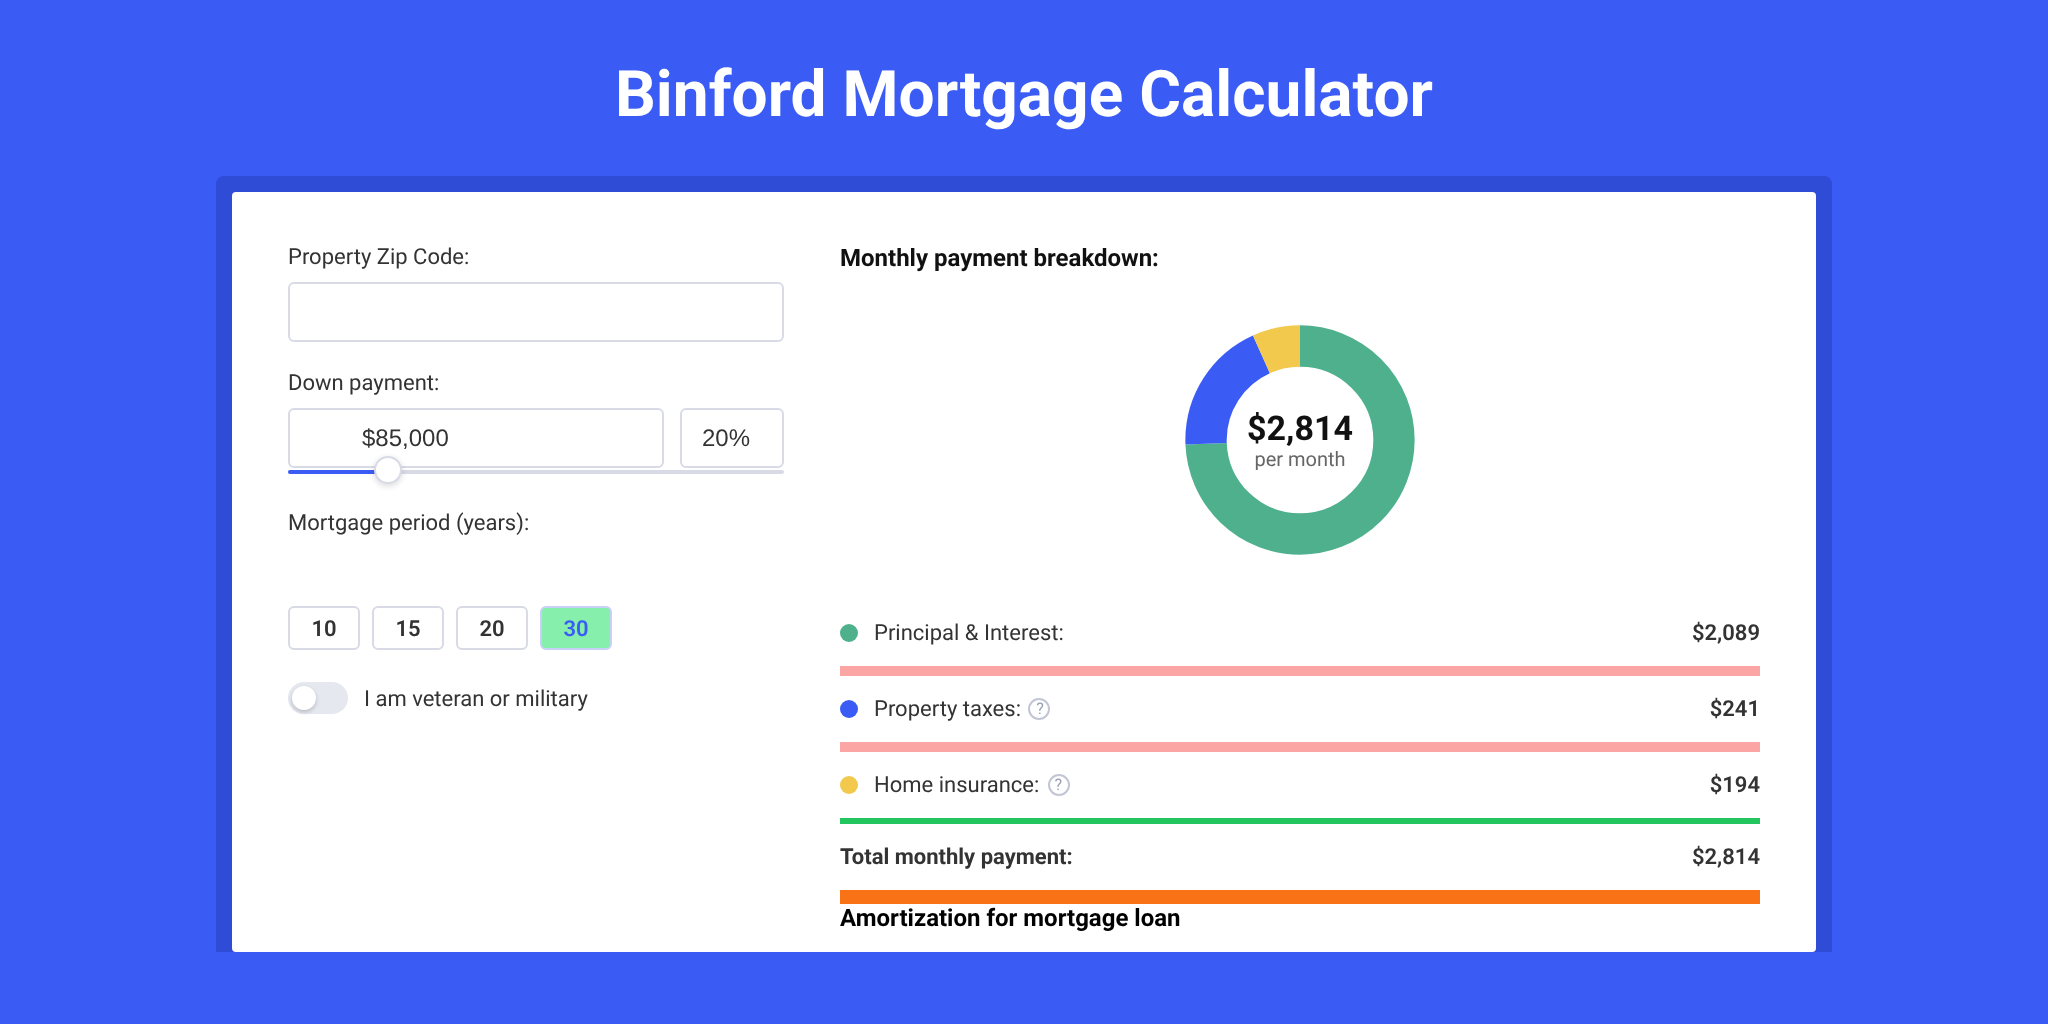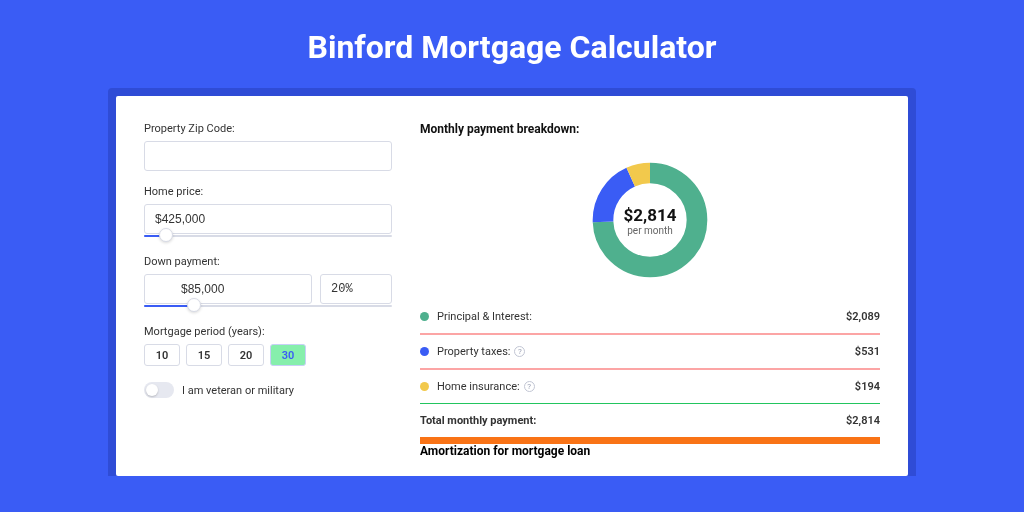--- a/index.html
+++ b/index.html
@@ -63,31 +63,32 @@
   .slider-thumb {
     position: absolute; top: -3px;
     width: 14px; height: 14px;
     background: #fff; border: 1px solid #d8dbe6;
     border-radius: 50%;
     box-shadow: 0 1px 3px rgba(0,0,0,0.15);
     margin-left: -7px;
   }
   .row-2 { display: flex; gap: 8px; }
   .row-2 .text-input:first-child { flex: 1; padding-left: 36px; }
-  .row-2 .text-input:last-child { width: 72px; font-family: Liberation Mono, monospace; }
+  .row-2 .text-input:last-child { width: 52px; }
   .pill-row { display: flex; gap: 6px; }
   .pill {
     width: 36px; height: 22px;
     border: 1px solid #d8dbe6;
     border-radius: 3px;
     background: #fff;
     font-size: 11px; font-weight: 600;
     display: flex; align-items: center; justify-content: center;
     color: #333;
     cursor: pointer;
+    margin-top: 29px;
   }
   .pill.active { background: #86efac; border-color: #c7d0f7; color: #3a5cf5; }
   .toggle-row { display: flex; align-items: center; gap: 8px; margin-top: 16px; }
   .toggle {
     width: 30px; height: 16px; border-radius: 8px;
     background: #e6e8f0; position: relative; cursor: pointer;
   }
   .toggle-knob {
     position: absolute; top: 2px; left: 2px;
     width: 12px; height: 12px; border-radius: 50%;
@@ -100,26 +101,26 @@
   .donut svg { width: 124px; height: 124px; transform: rotate(-90deg); }
   .donut-center {
     position: absolute; inset: 0;
     display: flex; flex-direction: column;
     align-items: center; justify-content: center;
   }
   .donut-amount { font-size: 17px; font-weight: 700; color: #111; }
   .donut-sub { font-size: 10px; color: #666; }
   .legend-row {
     display: flex; align-items: center;
-    border-bottom: 2px solid #fca5a5;
+    border-bottom: 5px solid #fca5a5;
     padding: 10px 0;
     font-size: 11px; color: #333;
   }
   .legend-row:last-of-type { border-bottom: none; }
-  .legend-row.total { font-weight: 700; border-top: 1px solid #22c55e; border-bottom: none; }
+  .legend-row.total { font-weight: 700; border-top: 3px solid #22c55e; border-bottom: none; }
   .dot { width: 9px; height: 9px; border-radius: 50%; margin-right: 8px; flex-shrink: 0; }
   .legend-label { flex: 1; display: flex; align-items: center; gap: 4px; }
   .legend-val { font-weight: 600; }
   .info-icon {
     width: 11px; height: 11px; border-radius: 50%;
     border: 1px solid #c2c6d4;
     display: inline-flex; align-items: center; justify-content: center;
     font-size: 8px; color: #9aa0b4; line-height: 1;
   }
   .amort { border-top: 7px solid #f97316; padding-top: 0; }
@@ -133,29 +134,20 @@
 <div class="card-shadow">
   <div class="card">
 
     <div class="left-col">
 
       <div class="field">
         <label class="field-label">Property Zip Code:</label>
         <input class="text-input" value="" style="">
       </div>
 
-      <div class="field">
-        <label class="field-label">Home price:</label>
-        <input class="text-input" value="$425,000" style="">
-        <div class="slider-wrap">
-          <div class="slider-track"></div>
-          <div class="slider-fill" style="width: 9%;"></div>
-          <div class="slider-thumb" style="left: 9%;"></div>
-        </div>
-      </div>
 
       <div class="field">
         <label class="field-label">Down payment:</label>
         <div class="row-2">
           <input class="text-input" value="$85,000" style="">
           <input class="text-input" value="20%" style="">
         </div>
         <div class="slider-wrap">
           <div class="slider-track"></div>
           <div class="slider-fill" style="width: 20%;"></div>
@@ -202,21 +194,21 @@
 
       <div id="legend-rows">
           <div class="legend-row">
             <span class="dot" style="background: rgb(79, 176, 142);"></span>
             <span class="legend-label">Principal &amp; Interest:</span>
             <span class="legend-val">$2,089</span>
           </div>
           <div class="legend-row">
             <span class="dot" style="background: rgb(58, 92, 245);"></span>
             <span class="legend-label">Property taxes:<span class="info-icon">?</span></span>
-            <span class="legend-val">$531</span>
+            <span class="legend-val">$241</span>
           </div>
           <div class="legend-row">
             <span class="dot" style="background: rgb(242, 201, 76);"></span>
             <span class="legend-label">Home insurance:<span class="info-icon">?</span></span>
             <span class="legend-val">$194</span>
           </div>
         </div>
 
       <div class="legend-row total">
         <span class="legend-label">Total monthly payment:</span>

